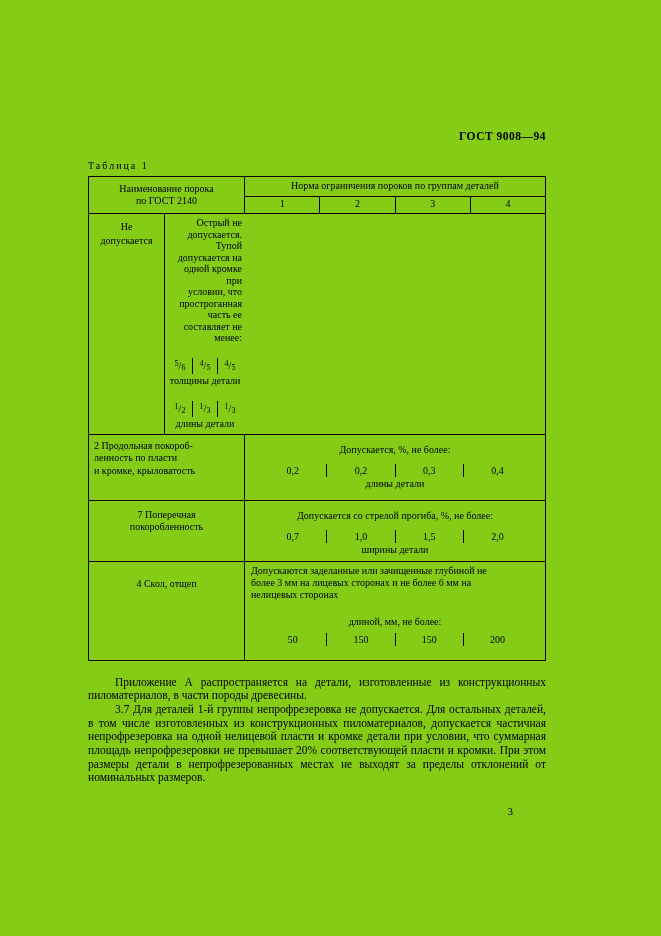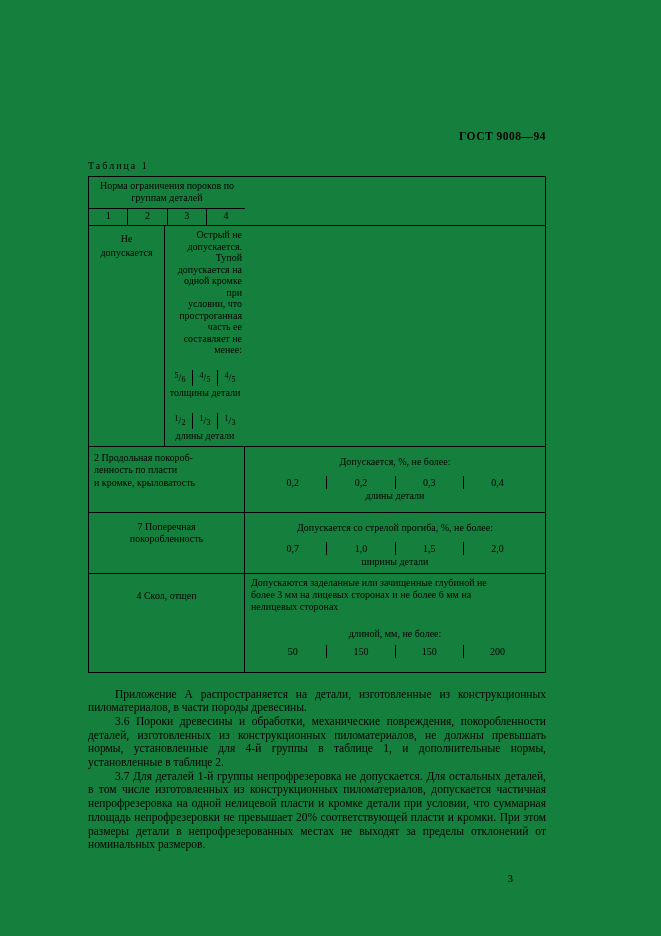--- a/index.html
+++ b/index.html
@@ -2,21 +2,21 @@
 <html><head>
 <meta charset="utf-8">
 <style>
   * { margin: 0; padding: 0; box-sizing: border-box; }
   html, body { background: #e8e8e8; }
   body { font-family: "Liberation Serif", "DejaVu Serif", serif; color: #000; }
   .page {
     position: relative;
     width: 661px; height: 936px;
     margin: 0 auto;
-    background: #15803d;
+    background: #84cc16;
     overflow: hidden;
   }
   .content { position: absolute; left: 88px; top: 130px; width: 458px; }
 
   .doc-code { text-align: right; font-weight: bold; font-size: 11.5px; letter-spacing: 0.5px; }
 
   .tbl-caption { margin-top: 18px; font-size: 10px; letter-spacing: 2px; }
 
   .tbl { margin-top: 5px; border: 1px solid #000; font-size: 10px; line-height: 12px; }
   .grid2 { display: grid; grid-template-columns: 156px 1fr; }
@@ -83,20 +83,22 @@
 <div class="page">
   <div class="content">
 
     <div class="doc-code">ГОСТ 9008—94</div>
 
     <div class="tbl-caption">Таблица 1</div>
 
     <div class="tbl">
 
       <div class="grid2">
+        <div class="name-head">Наименование порока
+по ГОСТ 2140</div>
         <div>
           <div class="norm-title">Норма ограничения пороков по группам деталей</div>
           <div class="gnums">
             <div class="gnum">1</div>
             <div class="gnum">2</div>
             <div class="gnum">3</div>
             <div class="gnum">4</div>
           </div>
         </div>
       </div>
@@ -170,20 +172,19 @@
             <div class="vcell">150</div>
             <div class="vcell">200</div>
           </div>
         </div>
       </div>
 
     </div>
 
     <div class="body-text">
       <p>Приложение А распространяется на детали, изготовленные из конструкционных пиломатериалов, в части породы древесины.</p>
-      <p>3.6 Пороки древесины и обработки, механические повреждения, покоробленности деталей, изготовленных из конструкционных пиломатериалов, не должны превышать нормы, установленные для 4-й группы в таблице 1, и дополнительные нормы, установленные в таблице 2.</p>
       <p>3.7 Для деталей 1-й группы непрофрезеровка не допускается. Для остальных деталей, в том числе изготовленных из конструкционных пиломатериалов, допускается частичная непрофрезеровка на одной нелицевой пласти и кромке детали при условии, что суммарная площадь непрофрезеровки не превышает 20% соответствующей пласти и кромки. При этом размеры детали в непрофрезерованных местах не выходят за пределы отклонений от номинальных размеров.</p>
     </div>
 
     <div class="page-num">3</div>
 
   </div>
 </div>
 
 </body></html>

